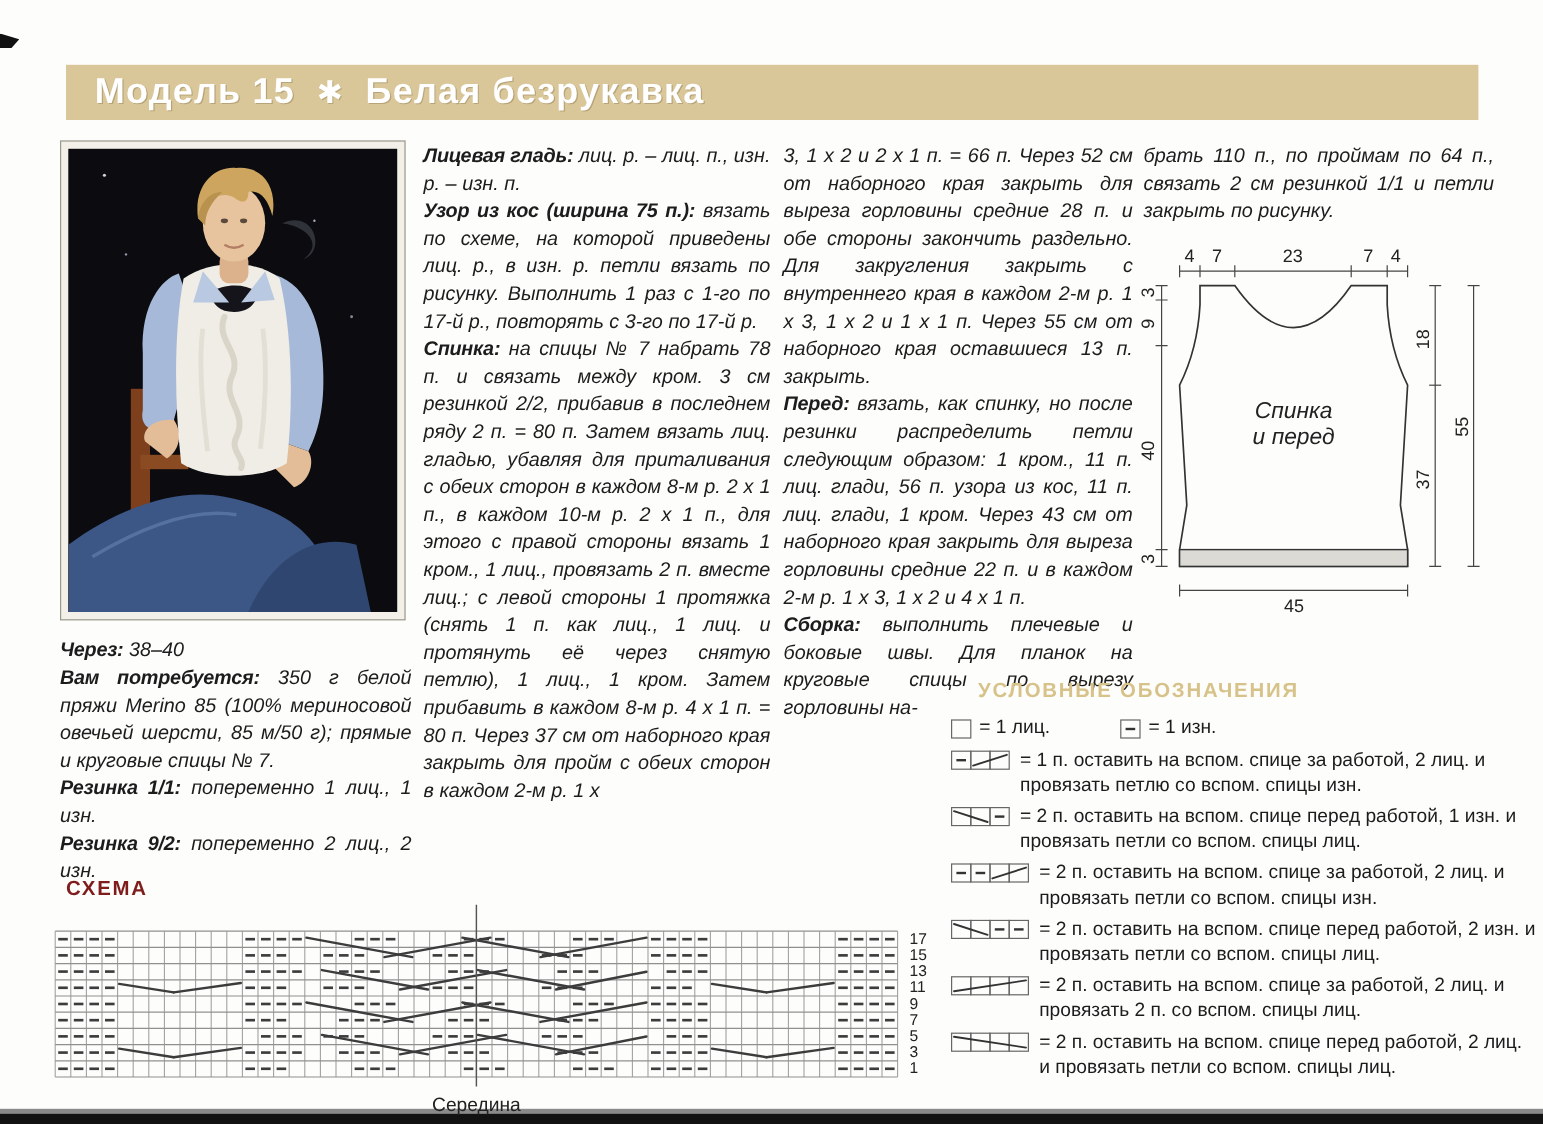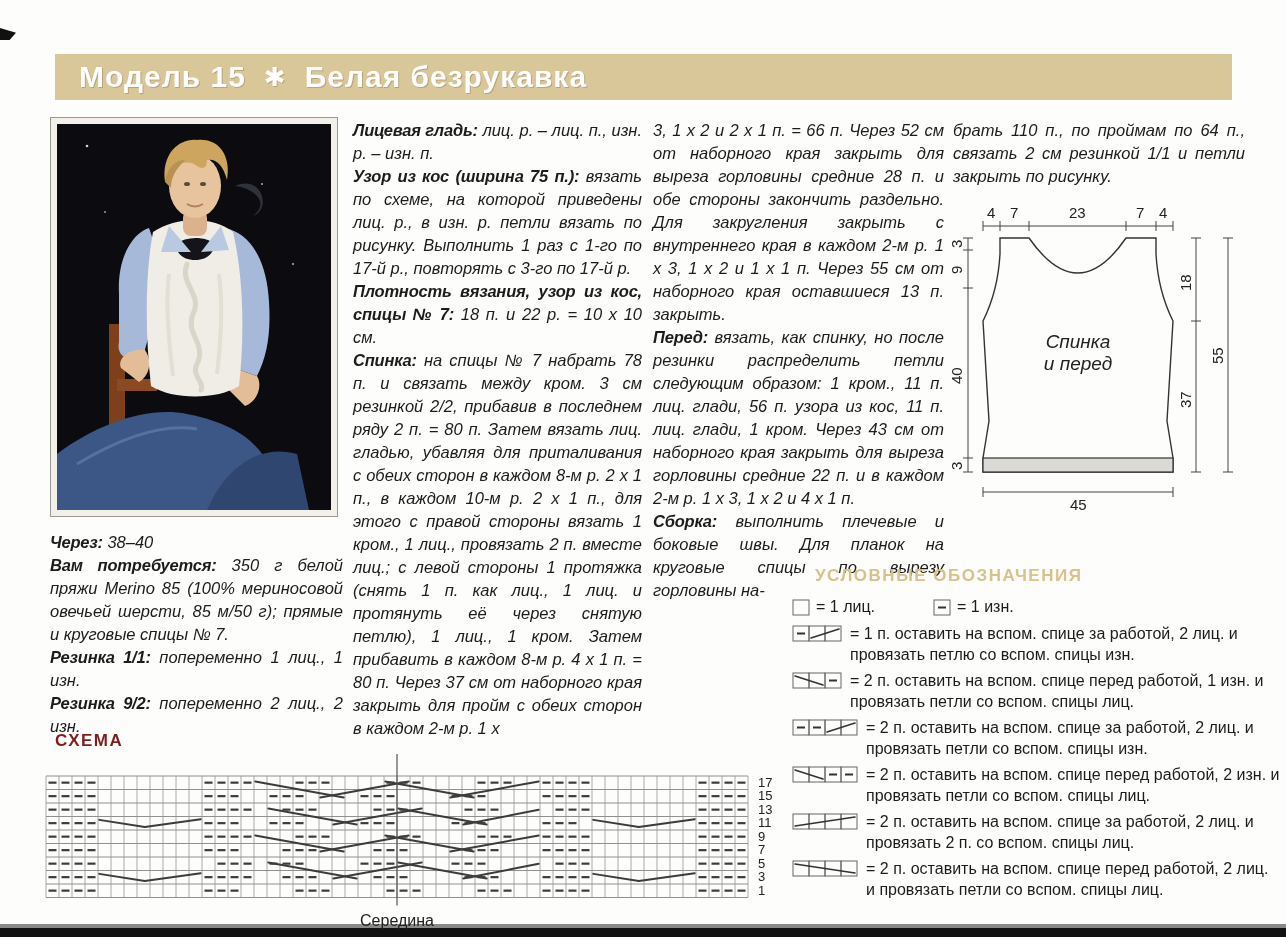--- a/index.html
+++ b/index.html
@@ -110,21 +110,20 @@
 
 <div id="col1" class="col">
       <p><b>Через:</b><span> 38–40</span></p>
       <p><b>Вам потребуется:</b><span> 350 г белой пряжи Merino 85 (100% мериносовой овечьей шерсти, 85 м/50 г); прямые и круговые спицы № 7.</span></p>
       <p><b>Резинка 1/1:</b><span> попеременно 1 лиц., 1 изн.</span></p>
       <p><b>Резинка 9/2:</b><span> попеременно 2 лиц., 2 изн.</span></p>
     </div>
 <div id="col2" class="col">
       <p><b>Лицевая гладь:</b><span> лиц. р. – лиц. п., изн. р. – изн. п.</span></p>
       <p><b>Узор из кос (ширина 75 п.):</b><span> вязать по схеме, на которой приведены лиц. р., в изн. р. петли вязать по рисунку. Выполнить 1 раз с 1-го по 17-й р., повторять с 3-го по 17-й р.</span></p>
-      <p><b>Плотность вязания, узор из кос, спицы № 7:</b><span> 18 п. и 22 р. = 10 х 10 см.</span></p>
       <p><b>Спинка:</b><span> на спицы № 7 набрать 78 п. и связать между кром. 3 см резинкой 2/2, прибавив в последнем ряду 2 п. = 80 п. Затем вязать лиц. гладью, убавляя для приталивания с обеих сторон в каждом 8-м р. 2 х 1 п., в каждом 10-м р. 2 х 1 п., для этого с правой стороны вязать 1 кром., 1 лиц., провязать 2 п. вместе лиц.; с левой стороны 1 протяжка (снять 1 п. как лиц., 1 лиц. и протянуть её через снятую петлю), 1 лиц., 1 кром. Затем прибавить в каждом 8-м р. 4 х 1 п. = 80 п. Через 37 см от наборного края закрыть для пройм с обеих сторон в каждом 2-м р. 1 х</span></p>
     </div>
 <div id="col3" class="col">
       <p><span>3, 1 х 2 и 2 х 1 п. = 66 п. Через 52 см от наборного края закрыть для выреза горловины средние 28 п. и обе стороны закончить раздельно. Для закругления закрыть с внутреннего края в каждом 2-м р. 1 х 3, 1 х 2 и 1 х 1 п. Через 55 см от наборного края оставшиеся 13 п. закрыть.</span></p>
       <p><b>Перед:</b><span> вязать, как спинку, но после резинки распределить петли следующим образом: 1 кром., 11 п. лиц. глади, 56 п. узора из кос, 11 п. лиц. глади, 1 кром. Через 43 см от наборного края закрыть для выреза горловины средние 22 п. и в каждом 2-м р. 1 х 3, 1 х 2 и 4 х 1 п.</span></p>
       <p><b>Сборка:</b><span> выполнить плечевые и боковые швы. Для планок на круговые спицы по вырезу горловины на-</span></p>
     </div>
 <div id="col4" class="col">
       <p><span>брать 110 п., по проймам по 64 п., связать 2 см резинкой 1/1 и петли закрыть по рисунку.</span></p>
     </div>

